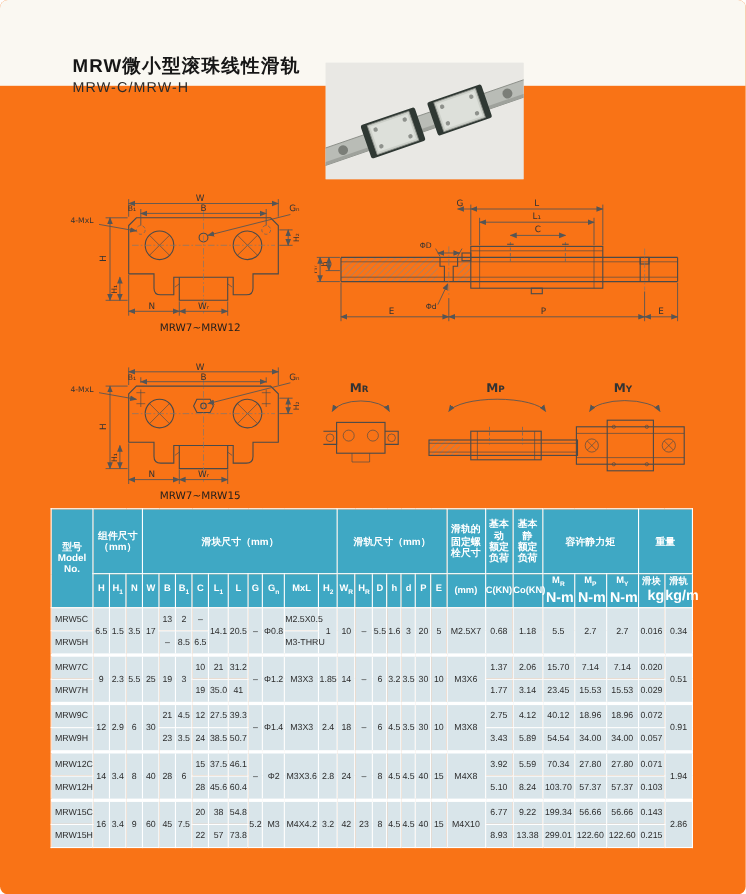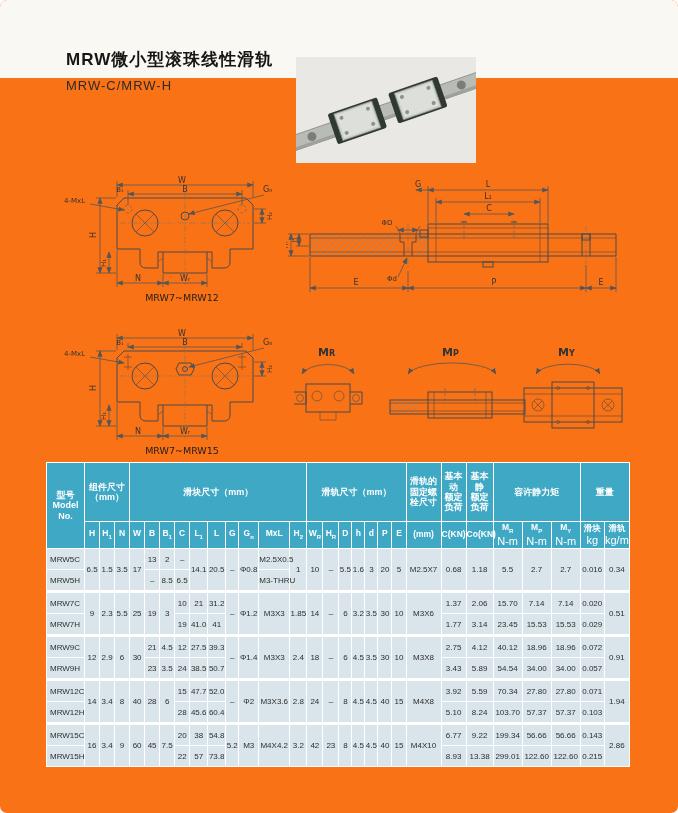--- a/index.html
+++ b/index.html
@@ -1,21 +1,21 @@
 <!DOCTYPE html>
 <html><head>
 <meta charset="utf-8">
 <style>
   html,body{margin:0;padding:0;background:#ffffff;}
   .page{position:relative;width:678px;height:813px;background:#f97316;overflow:hidden;
         font-family:"Liberation Sans","DejaVu Sans",sans-serif;color:#222;border-radius:7px;}
   .top-band{position:absolute;left:0;top:0;width:678px;height:78px;background:#faf8f2;}
   .title-block{position:absolute;left:66px;top:48px;}
   .title-block h1{margin:0;font-size:17px;font-weight:bold;color:#161616;letter-spacing:1px;}
-  .title-block .sub{margin-top:7px;font-size:13px;color:#2a2a2a;letter-spacing:1px;}
+  .title-block .sub{margin-top:1px;font-size:13px;color:#2a2a2a;letter-spacing:1px;}
   .photo{position:absolute;left:296px;top:57px;width:180px;height:106px;background:#e9e8e4;}
   .diag{position:absolute;}
   .d-cross1{left:60px;top:173px;width:242px;height:134px;}
   .d-side{left:286px;top:176px;width:344px;height:127px;}
   .d-cross2{left:60px;top:326px;width:242px;height:134px;}
   .d-moments{left:290px;top:342px;width:338px;height:97px;}
   svg text{font-family:"DejaVu Sans","Liberation Sans",sans-serif;fill:#333;}
   .dim{stroke:#555;stroke-width:0.8;fill:none;}
   .part{stroke:#4a4a4a;stroke-width:1;fill:none;}
   .thin{stroke:#4a4a4a;stroke-width:0.6;fill:none;}
@@ -26,21 +26,21 @@
   .cap{font-size:9.5px;fill:#1d1d1d;}
   
   .spec-wrap{position:absolute;left:46px;top:462px;}
   table.spec{border-collapse:collapse;table-layout:fixed;width:584px;}
   table.spec th{background:#3fa8c4;color:#ffffff;border:1px solid #ffffff;
     font-size:8.5px;font-weight:bold;padding:1px 0;text-align:center;vertical-align:middle;
     white-space:pre-line;line-height:1.15;}
   table.spec thead tr.grp th{height:56px;font-size:9px;}
   table.spec thead tr.cols th{height:24px;}
   table.spec th sub{font-size:6px;}
-  table.spec th .u{display:block;font-weight:normal;font-size:11px;}
+  table.spec th .u{display:block;font-weight:bold;font-size:13px;text-align:right;}
   table.spec td{background:#d9e5ea;border:1px solid #ffffff;text-align:center;
     vertical-align:middle;font-size:8px;color:#2d2d2d;height:20px;padding:0;white-space:nowrap;}
   table.spec td.model{text-align:left;padding-left:3px;font-size:8px;}
   table.spec tr.ps td{border-top:3px solid #ffffff;}
 </style>
 </head>
 <body>
 
 <div class="page">
   <div class="top-band"></div>
@@ -428,21 +428,21 @@
             <td>2.06</td>
             <td>15.70</td>
             <td>7.14</td>
             <td>7.14</td>
             <td>0.020</td>
             <td rowspan="2">0.51</td>
           </tr>
           <tr>
             <td class="model">MRW7H</td>
             <td>19</td>
-            <td>41.0</td>
+            <td>35.0</td>
             <td>41</td>
             <td>1.77</td>
             <td>3.14</td>
             <td>23.45</td>
             <td>15.53</td>
             <td>15.53</td>
             <td>0.029</td>
           </tr>
           <tr class="ps">
             <td class="model">MRW9C</td>
@@ -491,22 +491,22 @@
           </tr>
           <tr class="ps">
             <td class="model">MRW12C</td>
             <td rowspan="2">14</td>
             <td rowspan="2">3.4</td>
             <td rowspan="2">8</td>
             <td rowspan="2">40</td>
             <td rowspan="2">28</td>
             <td rowspan="2">6</td>
             <td>15</td>
-            <td>47.7</td>
-            <td>52.0</td>
+            <td>37.5</td>
+            <td>46.1</td>
             <td rowspan="2">–</td>
             <td rowspan="2">Φ2</td>
             <td rowspan="2">M3X3.6</td>
             <td rowspan="2">2.8</td>
             <td rowspan="2">24</td>
             <td rowspan="2">–</td>
             <td rowspan="2">8</td>
             <td rowspan="2">4.5</td>
             <td rowspan="2">4.5</td>
             <td rowspan="2">40</td>

